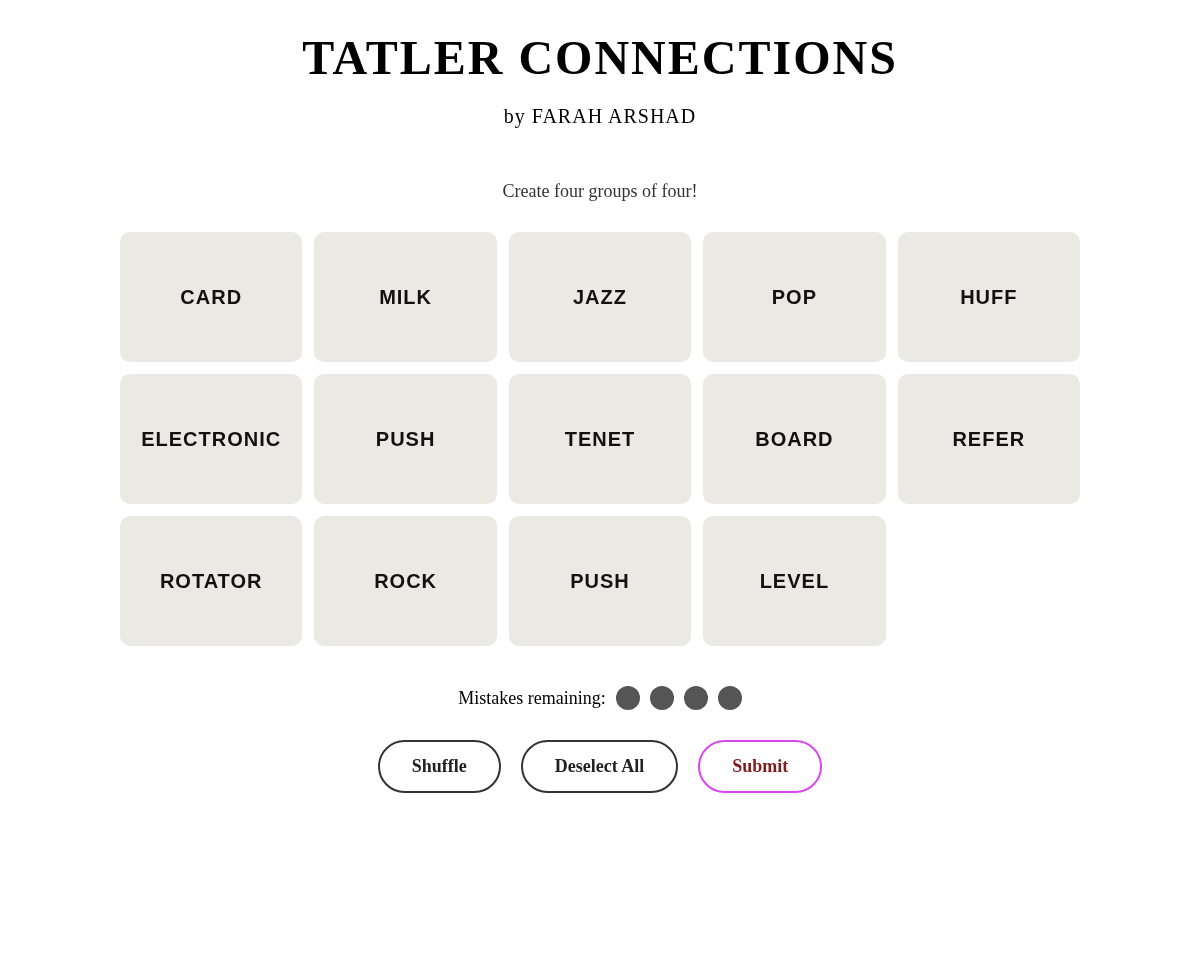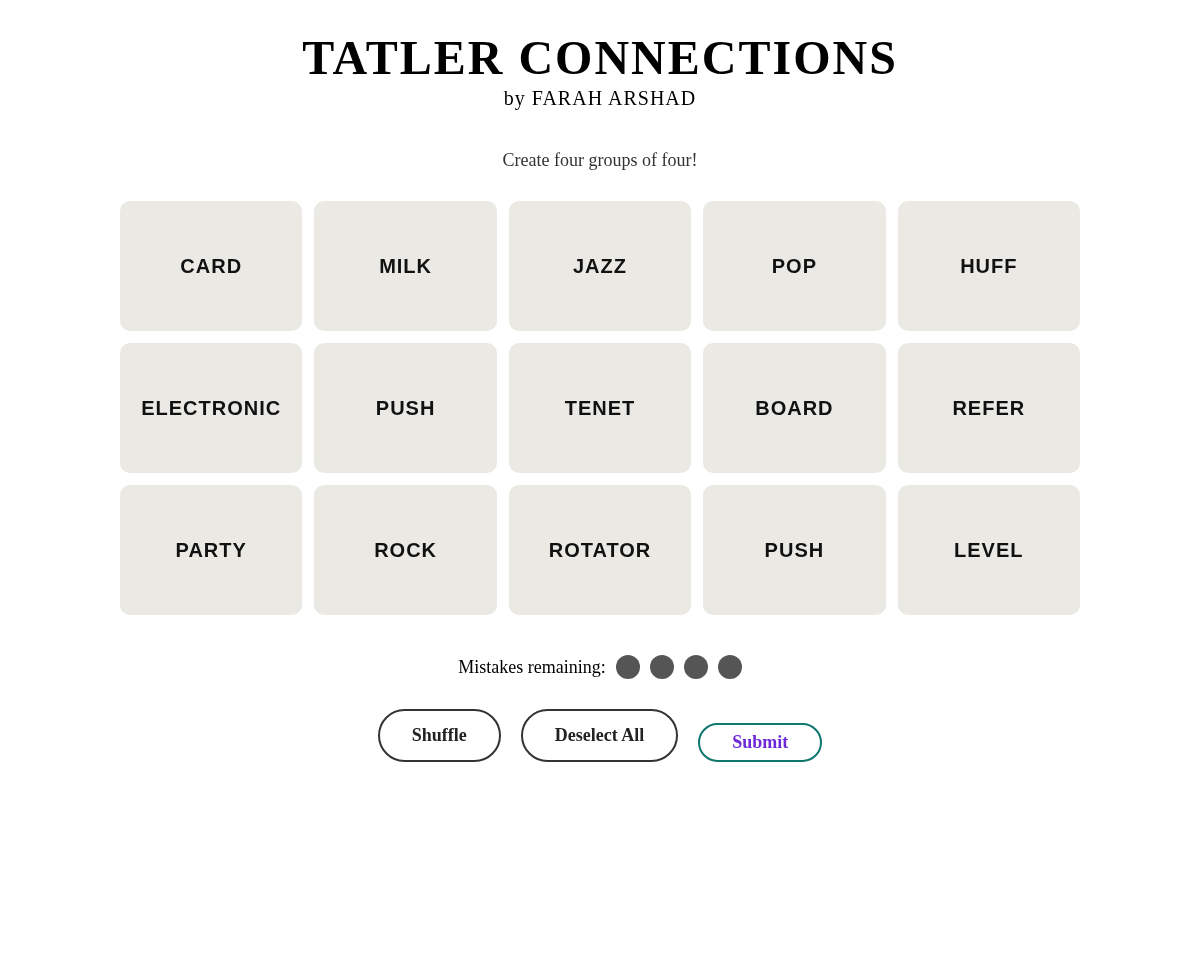--- a/index.html
+++ b/index.html
@@ -26,29 +26,29 @@
       width: 100%;
       max-width: 1100px;
     }
 
     .title {
       font-size: 48px;
       font-weight: 700;
       letter-spacing: 2px;
       font-family: 'Georgia', serif;
       text-align: center;
-      margin-bottom: 2px;
+      margin-bottom: 20px;
     }
 
     .subtitle {
       font-size: 20px;
       font-family: 'Georgia', serif;
       text-align: right;
       letter-spacing: 1px;
-      margin-bottom: 40px;
+      margin-bottom: 53px;
     }
 
     .instructions {
       font-size: 18px;
       font-family: 'Georgia', serif;
       text-align: center;
       margin-bottom: 30px;
       color: #333;
     }
 
@@ -120,29 +120,29 @@
       padding: 14px 32px;
       font-size: 18px;
       font-family: 'Georgia', serif;
       font-weight: 700;
       cursor: pointer;
       color: #222;
       transition: background-color 0.15s;
     }
 
     .btn-disabled {
-      border: 2px solid #0f766e;
+      border: 2px solid #d946ef;
       background: #ffffff;
       border-radius: 30px;
-      padding: 7px 32px;
+      padding: 14px 32px;
       font-size: 18px;
       font-family: 'Georgia', serif;
       font-weight: 700;
       cursor: default;
-      color: #6d28d9;
+      color: #7f1d1d;
     }
   </style>
 </head>
 <body>
 
 <div class="page-container">
 
   <h1 class="title">TATLER CONNECTIONS</h1>
 
   <p class="subtitle">by FARAH ARSHAD</p>
@@ -174,27 +174,24 @@
       <div class="card">
         <span class="card-label">TENET</span>
       </div>
       <div class="card">
         <span class="card-label">BOARD</span>
       </div>
       <div class="card">
         <span class="card-label">REFER</span>
       </div>
       <div class="card">
-        <span class="card-label">PARTY</span>
+        <span class="card-label">ROTATOR</span>
       </div>
       <div class="card">
         <span class="card-label">ROCK</span>
-      </div>
-      <div class="card">
-        <span class="card-label">ROTATOR</span>
       </div>
       <div class="card">
         <span class="card-label">PUSH</span>
       </div>
       <div class="card">
         <span class="card-label">LEVEL</span>
       </div>
     </div>
 
   <div class="mistakes-row">

